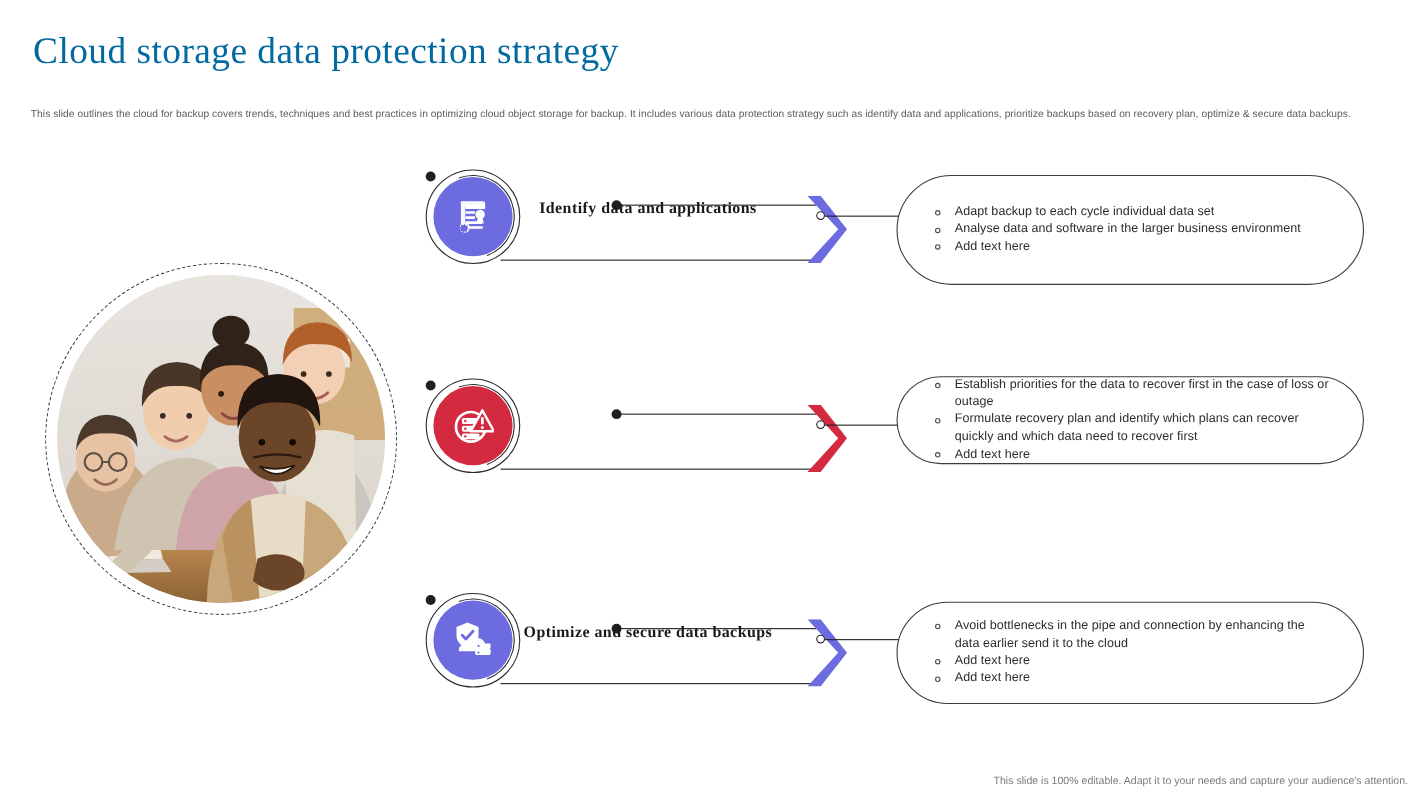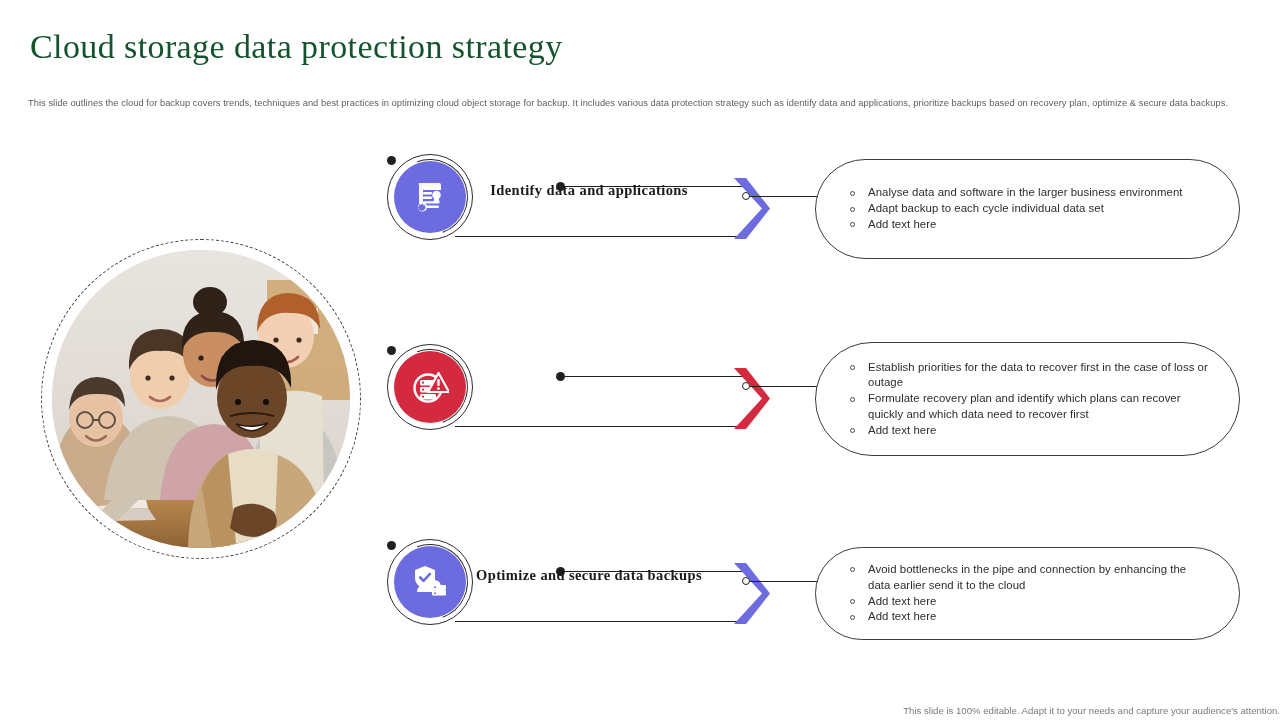--- a/index.html
+++ b/index.html
@@ -18,21 +18,21 @@
 
   
   #slide-title {
     position: absolute;
     left: 30px;
     top: 28px;
     font-family: "Liberation Serif", serif;
     font-size: 34px;
     font-weight: 400;
     letter-spacing: 0.4px;
-    color: #14532d;
+    color: #0369a1;
     white-space: nowrap;
   }
   #slide-subtitle {
     position: absolute;
     left: 28px;
     top: 96px;
     width: 1218px;
     font-size: 9.3px;
     line-height: 14px;
     color: #5d5d5d;
@@ -389,22 +389,22 @@
       </svg>
     </div>
   </div>
 
   <div class="conn-ring"></div>
   <div class="conn-line"></div>
 
   <div class="pill" style="top:9px;height:100px;border-radius:50px">
     <div class="pill-arc" style="border-color:#6C6CE0"></div>
     <ul>
+      <li>Adapt backup to each cycle individual data set</li>
       <li>Analyse data and software in the larger business environment</li>
-      <li>Adapt backup to each cycle individual data set</li>
       <li>Add text here</li>
     </ul>
   </div>
 </div>
 
 <div class="row" id="row-1">
   <div class="icon-block">
     <div class="icon-ring"></div>
     <div class="icon-ring2"></div>
     <div class="icon-dot"></div>
@@ -433,21 +433,21 @@
     <div class="chevron">
       <svg width="38" height="61" viewBox="0 0 38 61" xmlns="http://www.w3.org/2000/svg">
         <path d="M2 0 L30 30.5 L2 61 L14 61 L38 30.5 L14 0 Z" fill="#D42A40"></path>
       </svg>
     </div>
   </div>
 
   <div class="conn-ring"></div>
   <div class="conn-line"></div>
 
-  <div class="pill" style="top:2px;height:114px;border-radius:57px">
+  <div class="pill" style="top:2px;height:80px;border-radius:57px">
     <div class="pill-arc" style="border-color:#D42A40"></div>
     <ul>
       <li>Establish priorities for the data to recover first in the case of loss or outage</li>
       <li>Formulate recovery plan and identify which plans can recover quickly and which data need to recover first</li>
       <li>Add text here</li>
     </ul>
   </div>
 </div>
 
 <div class="row" id="row-2">

